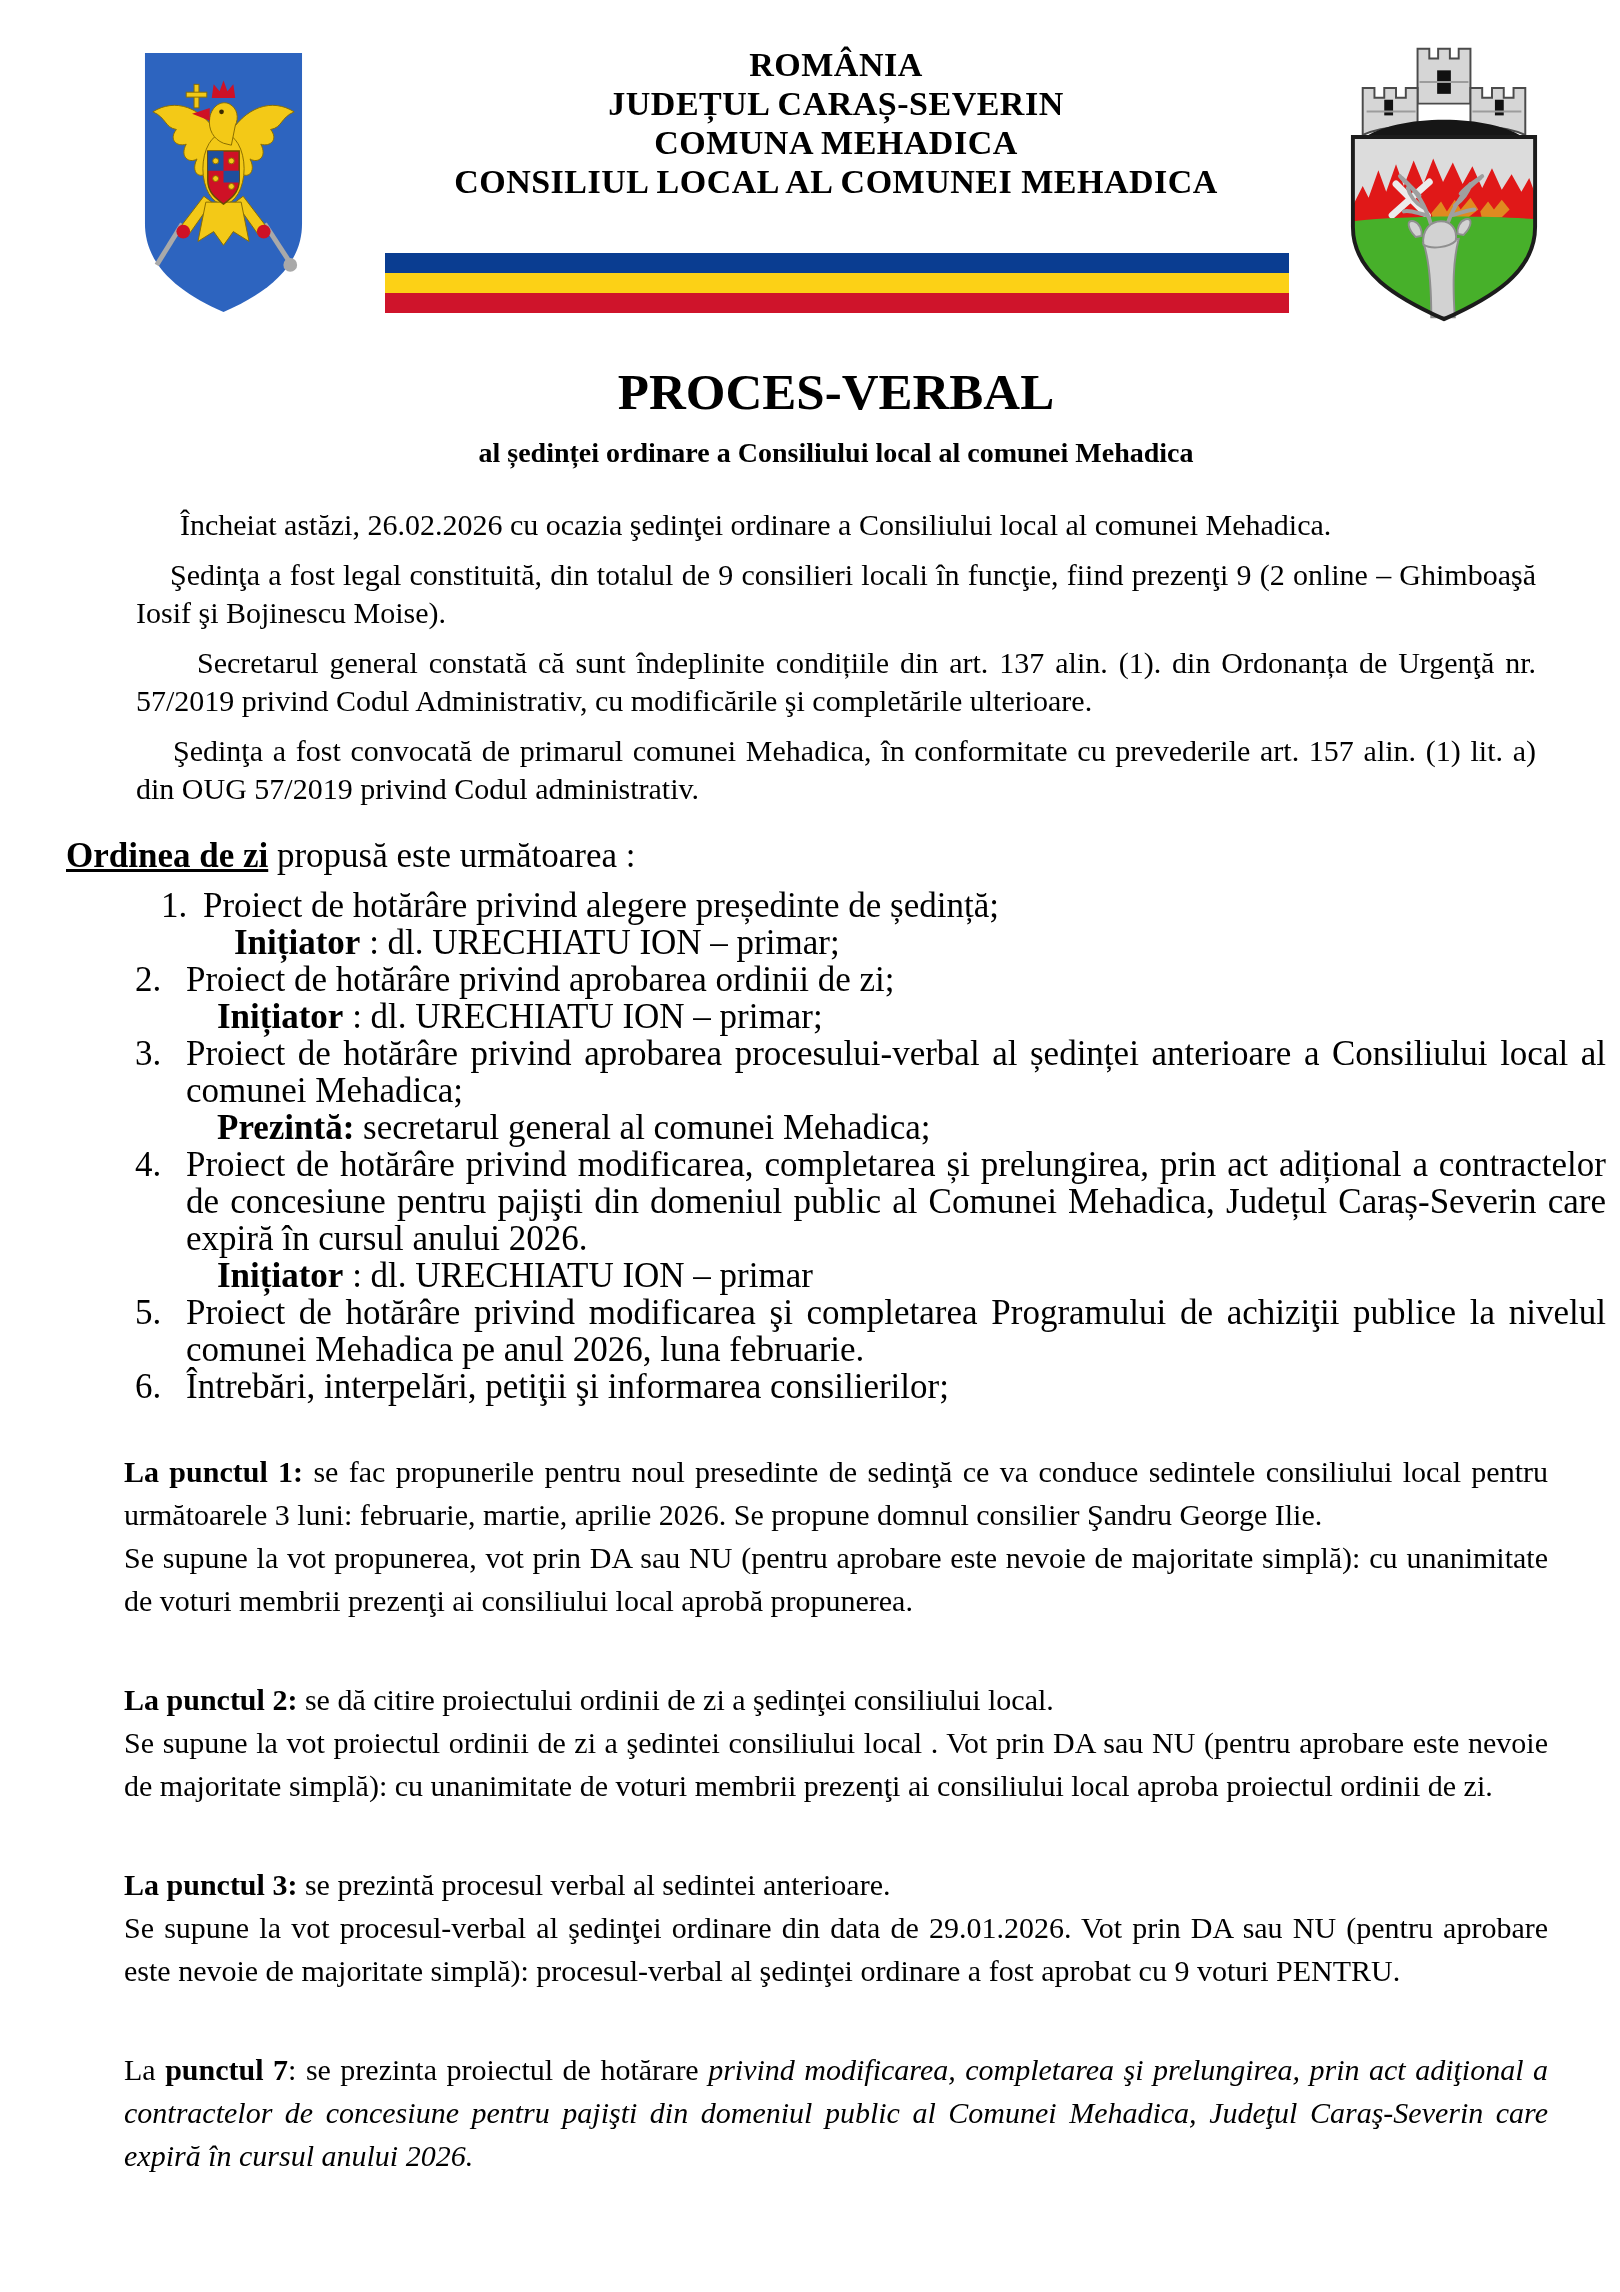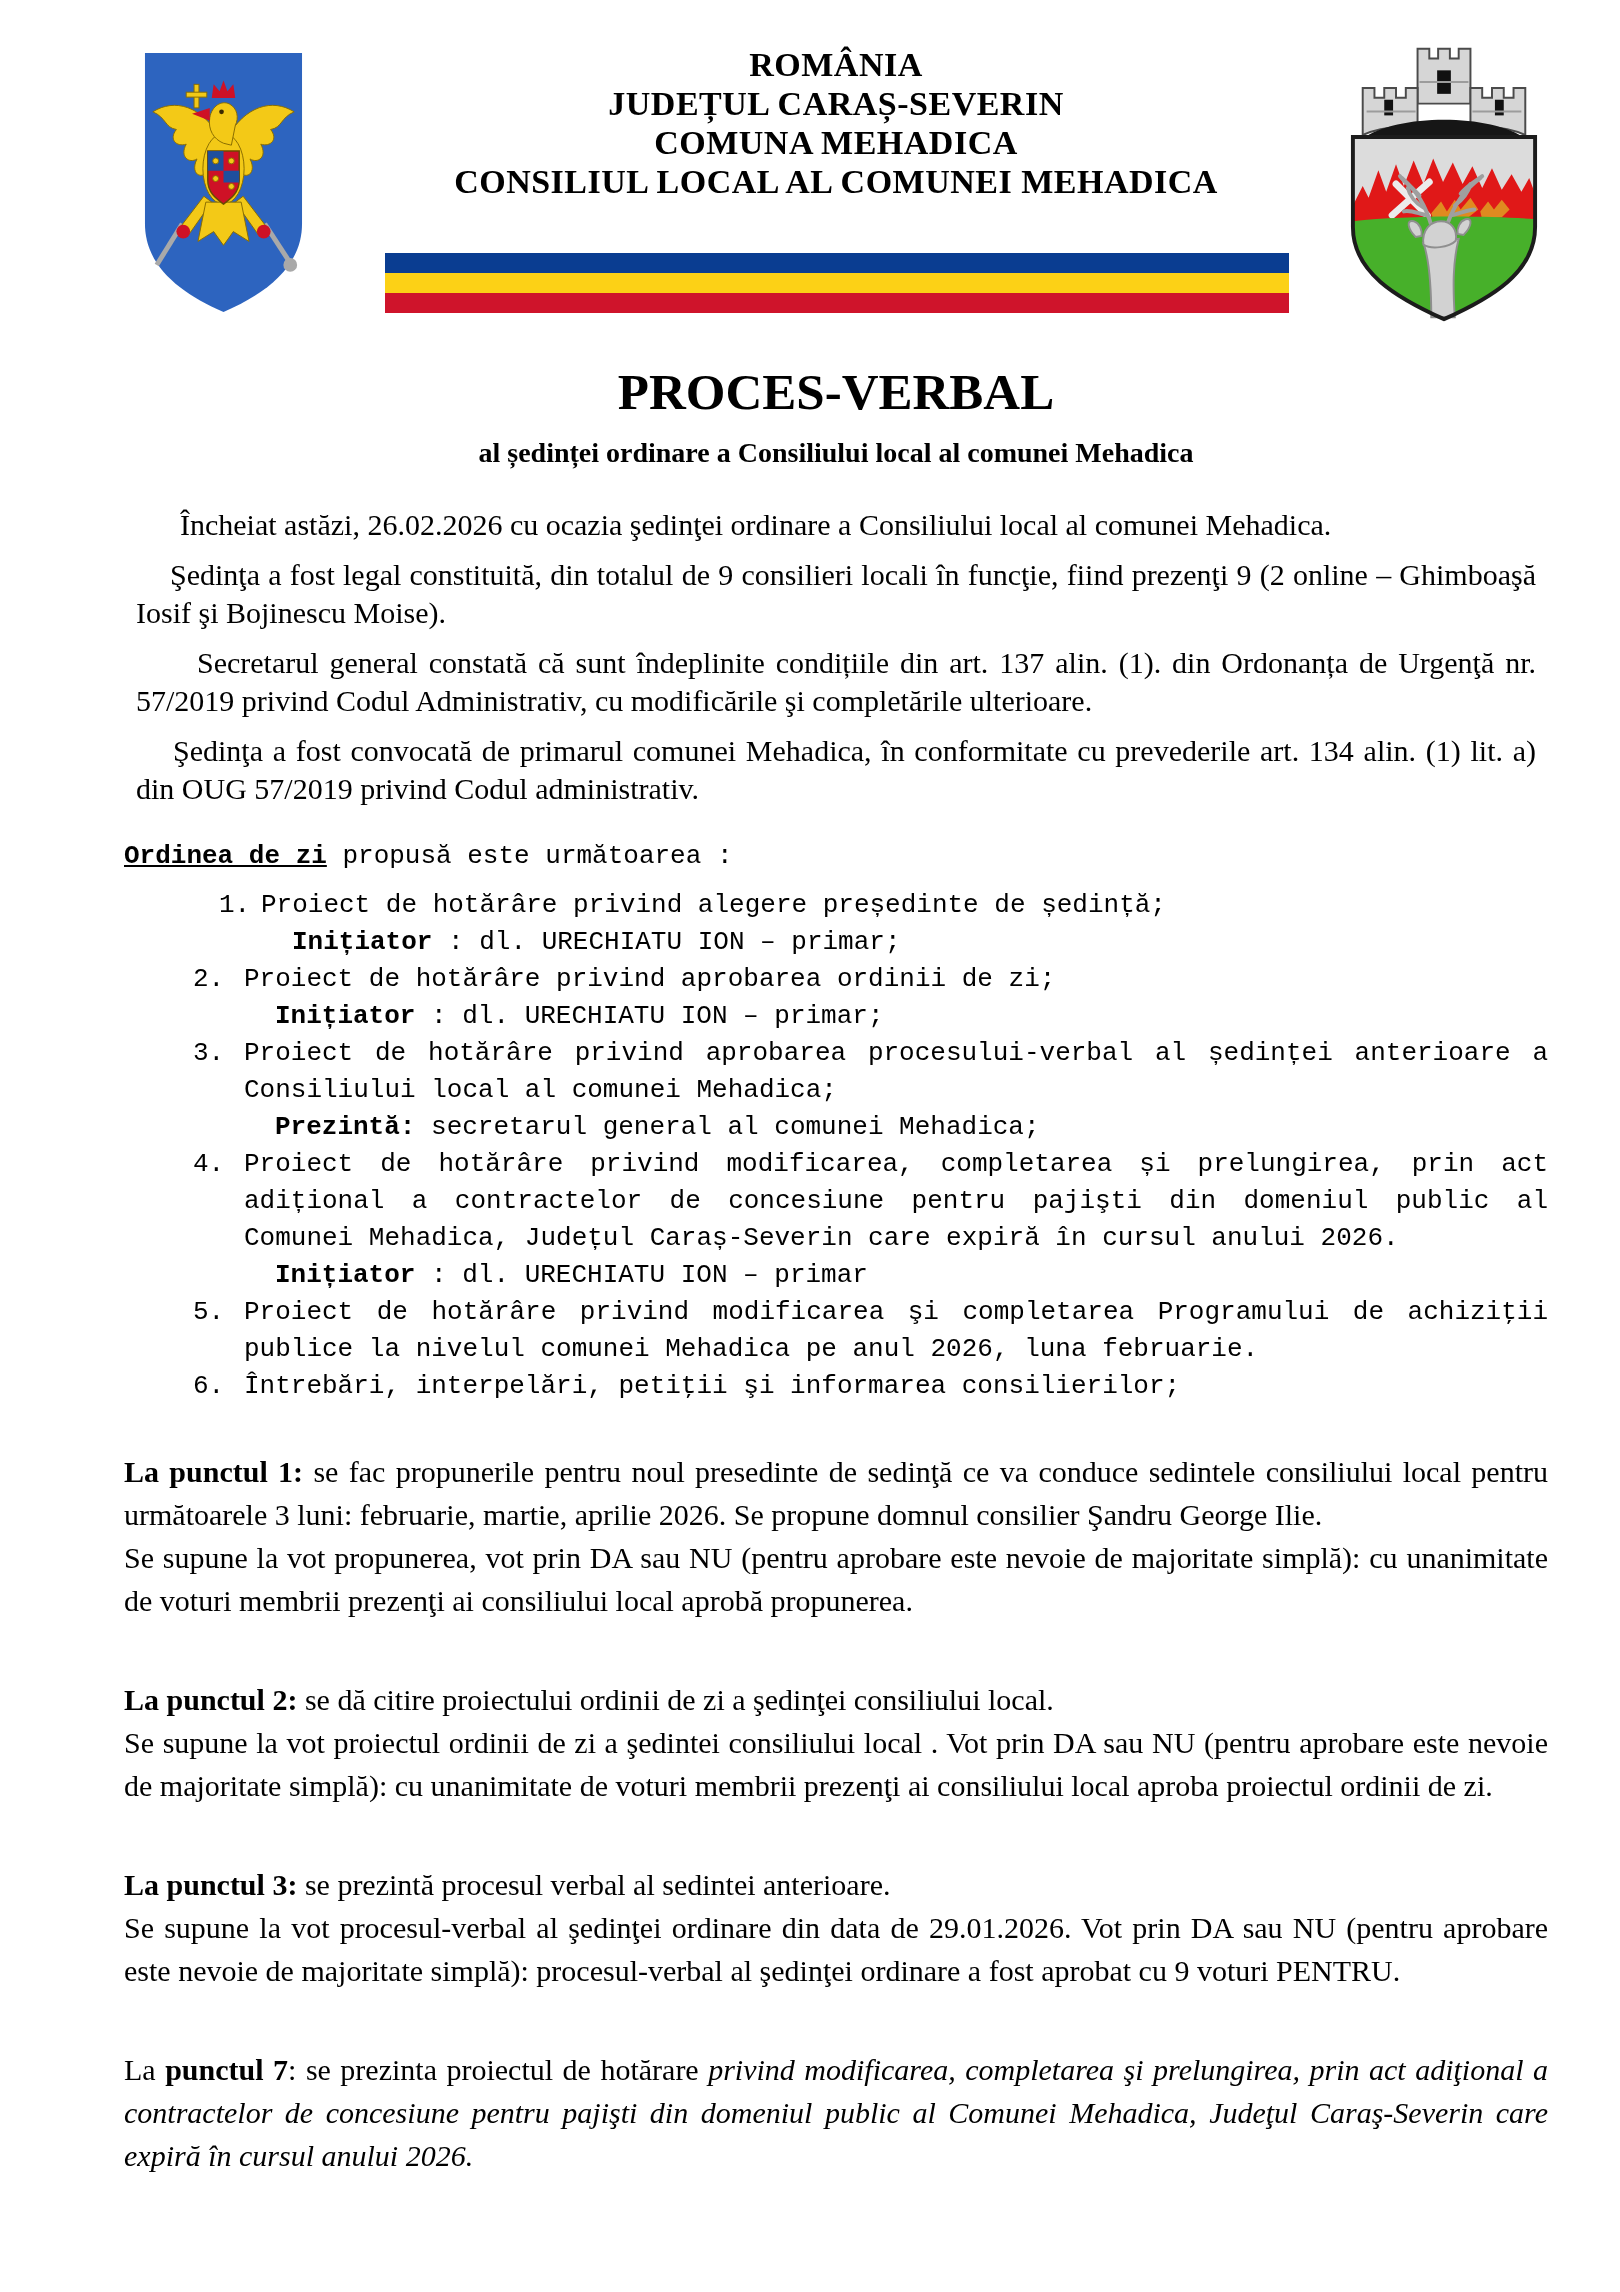--- a/index.html
+++ b/index.html
@@ -43,21 +43,21 @@
 
   
   .intro{margin:29px 98px 0 98px;font-size:30px;line-height:38px;text-align:justify;}
   .intro p{margin:12px;}
   .indent-1{text-indent:44px;}
   .indent-2{text-indent:34px;}
   .indent-3{text-indent:61px;}
   .indent-4{text-indent:37px;}
 
   
-  .agenda{margin:0 98px;font-size:26px;font-family:Liberation Mono, monospace;}
+  .agenda{margin:0 40px;font-size:35px;}
   .agenda-heading{margin-top:29px;line-height:38px;}
   .agenda-list{margin-top:11.8px;line-height:37px;}
   .agenda-item{display:flex;padding-left:69px;}
   .agenda-item.first{padding-left:95px;}
   .agenda-num{flex:none;width:51px;}
   .agenda-item.first .agenda-num{width:42px;}
   .agenda-body{flex:1;}
   .agenda-main{text-align:justify;}
   .agenda-sub{margin-left:31px;}
 
@@ -173,21 +173,21 @@
 
   <div class="title-block">
     <div class="title-main">PROCES-VERBAL</div>
     <div class="title-sub">al ședinței ordinare a Consiliului local al comunei Mehadica</div>
   </div>
 
   <div class="intro">
     <p class="indent-1"><span>Încheiat astăzi, 26.02.2026 cu ocazia şedinţei ordinare a Consiliului local al comunei Mehadica.</span></p>
     <p class="indent-2"><span>Şedinţa a fost legal constituită, din totalul de 9 consilieri locali în funcţie, fiind prezenţi 9 (2 online – Ghimboaşă Iosif şi Bojinescu Moise).</span></p>
     <p class="indent-3"><span>Secretarul general constată că sunt îndeplinite condițiile din art. 137 alin. (1). din Ordonanța de Urgenţă nr. 57/2019 privind Codul Administrativ, cu modificările şi completările ulterioare.</span></p>
-    <p class="indent-4"><span>Şedinţa a fost convocată de primarul comunei Mehadica, în conformitate cu prevederile art. 134 alin. (1) lit. a) din OUG 57/2019 privind Codul administrativ.</span></p>
+    <p class="indent-4"><span>Şedinţa a fost convocată de primarul comunei Mehadica, în conformitate cu prevederile art. 157 alin. (1) lit. a) din OUG 57/2019 privind Codul administrativ.</span></p>
   </div>
 
   <div class="agenda">
     <div class="agenda-heading"><span class="b u">Ordinea de zi</span><span> propusă este următoarea :</span></div>
 
     <div class="agenda-list">
 
       <div class="agenda-item first">
         <span class="agenda-num">1.</span>
         <div class="agenda-body">

